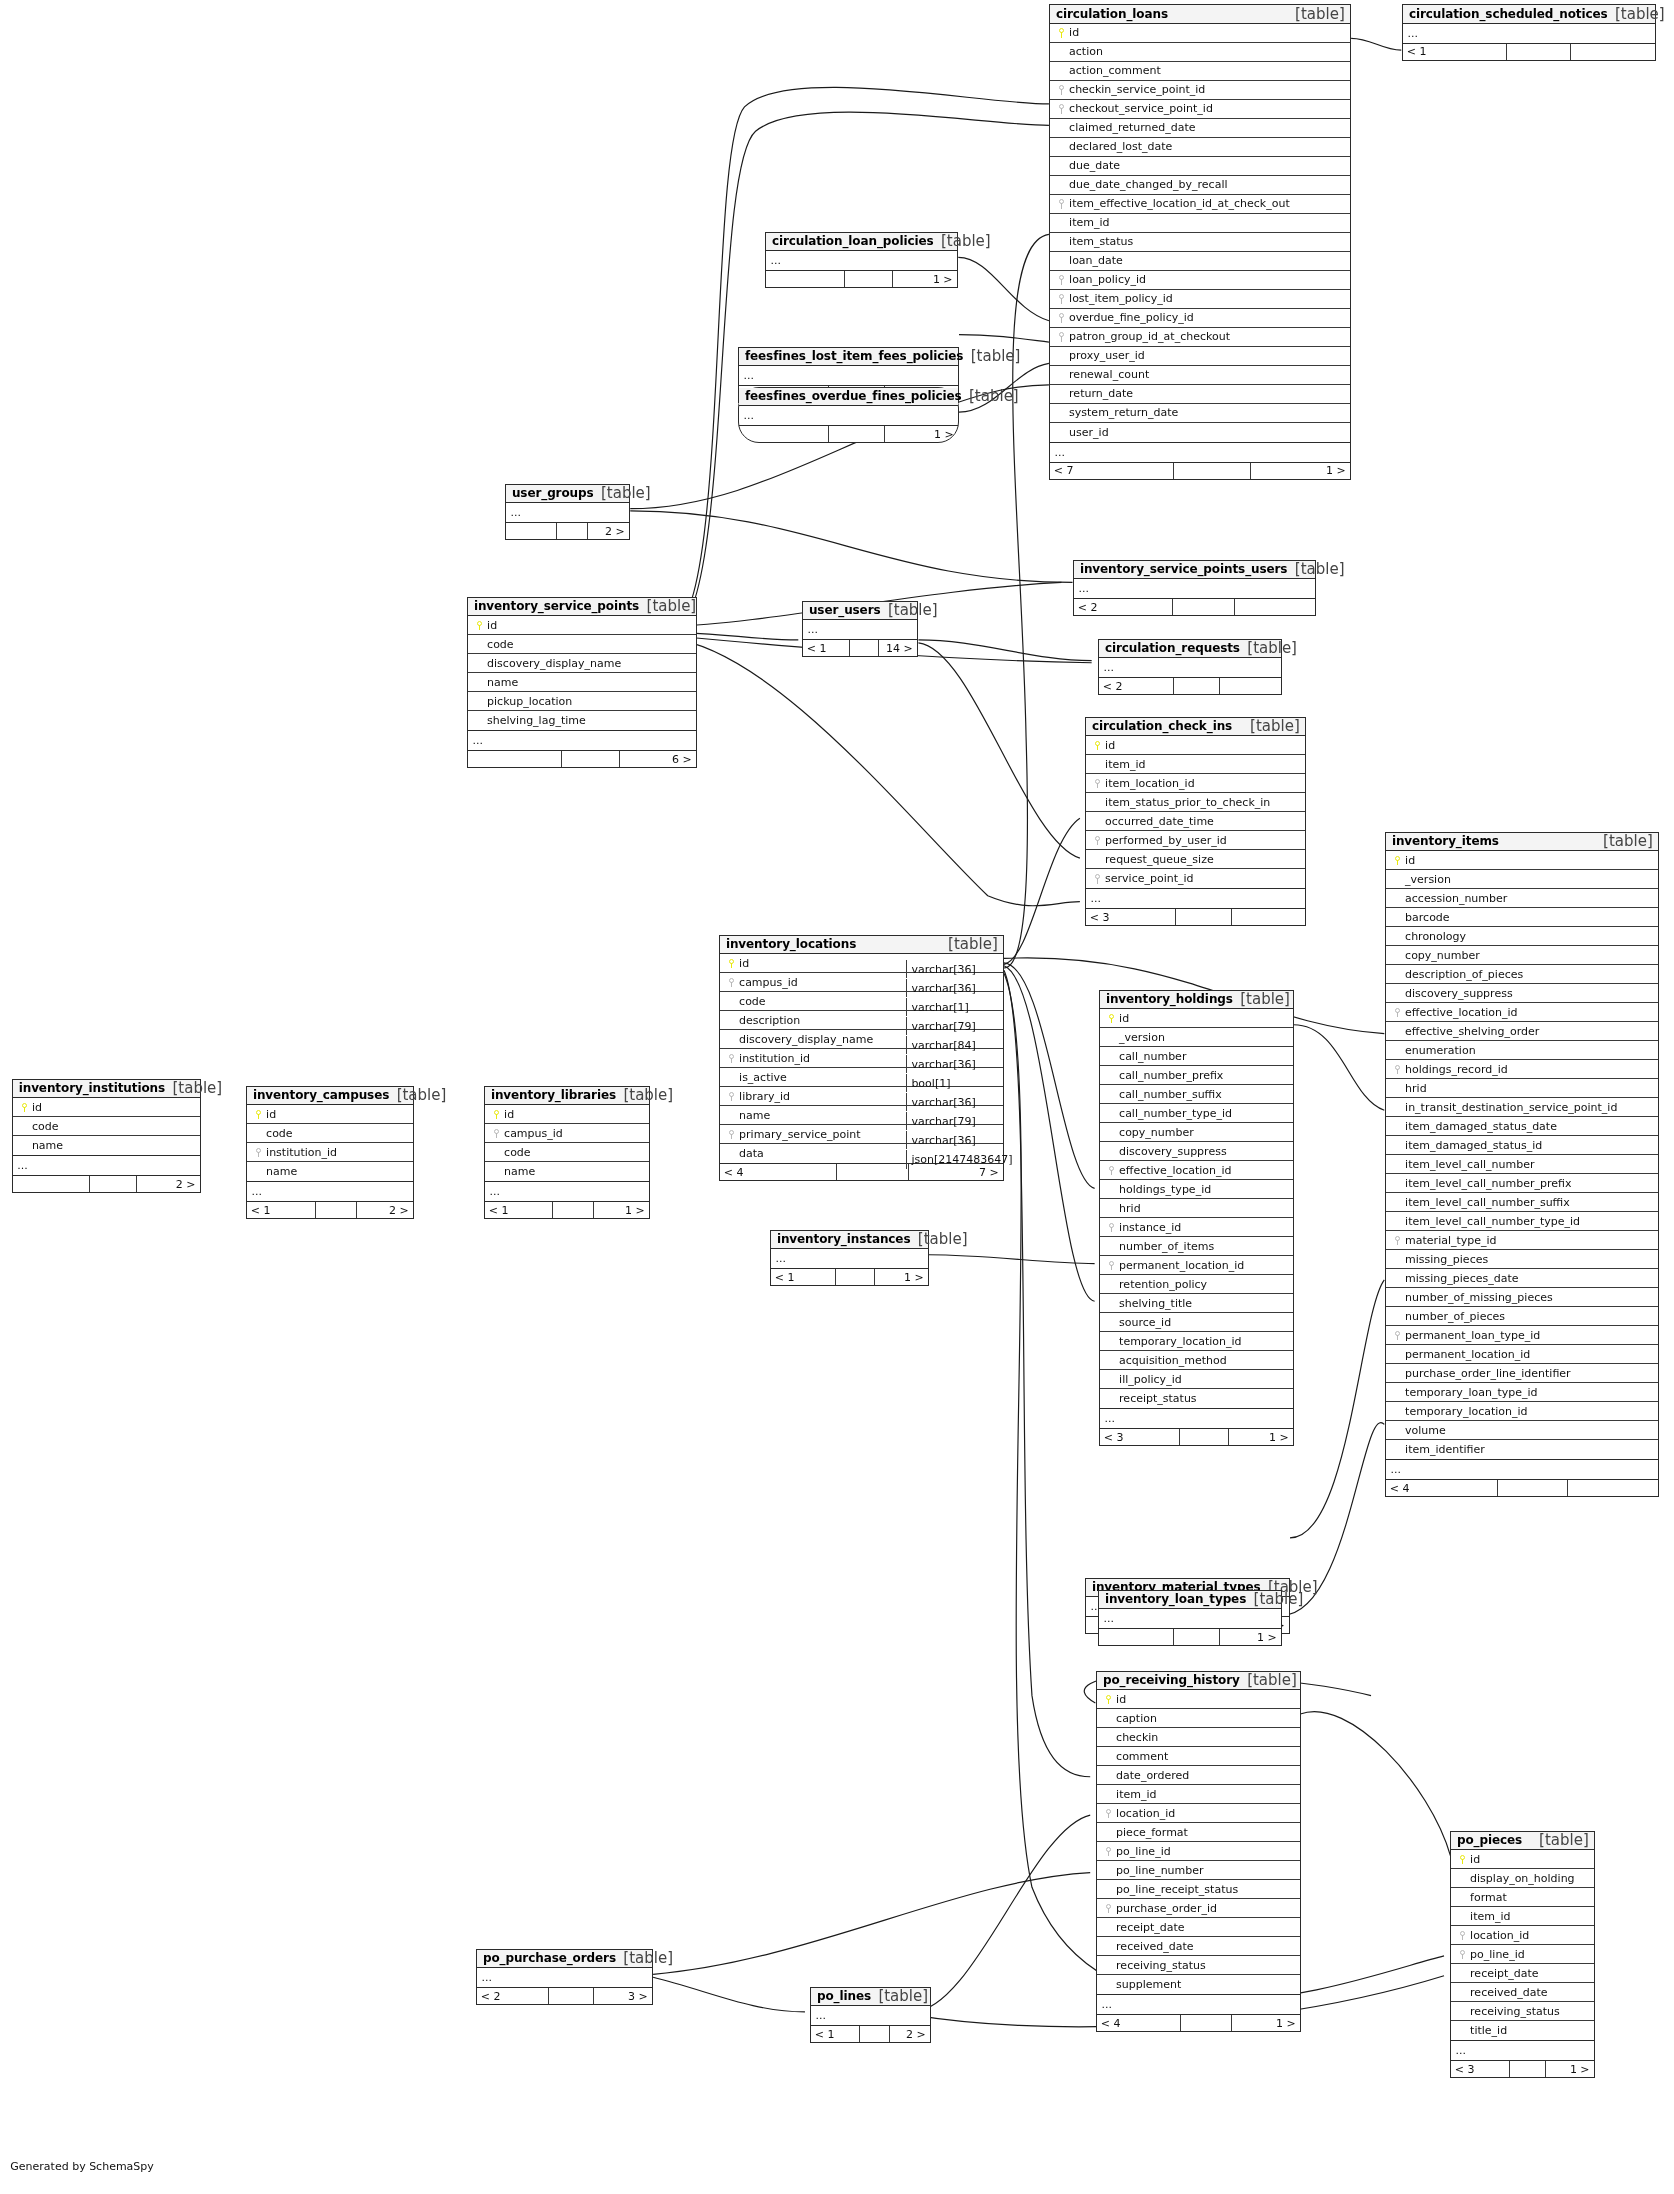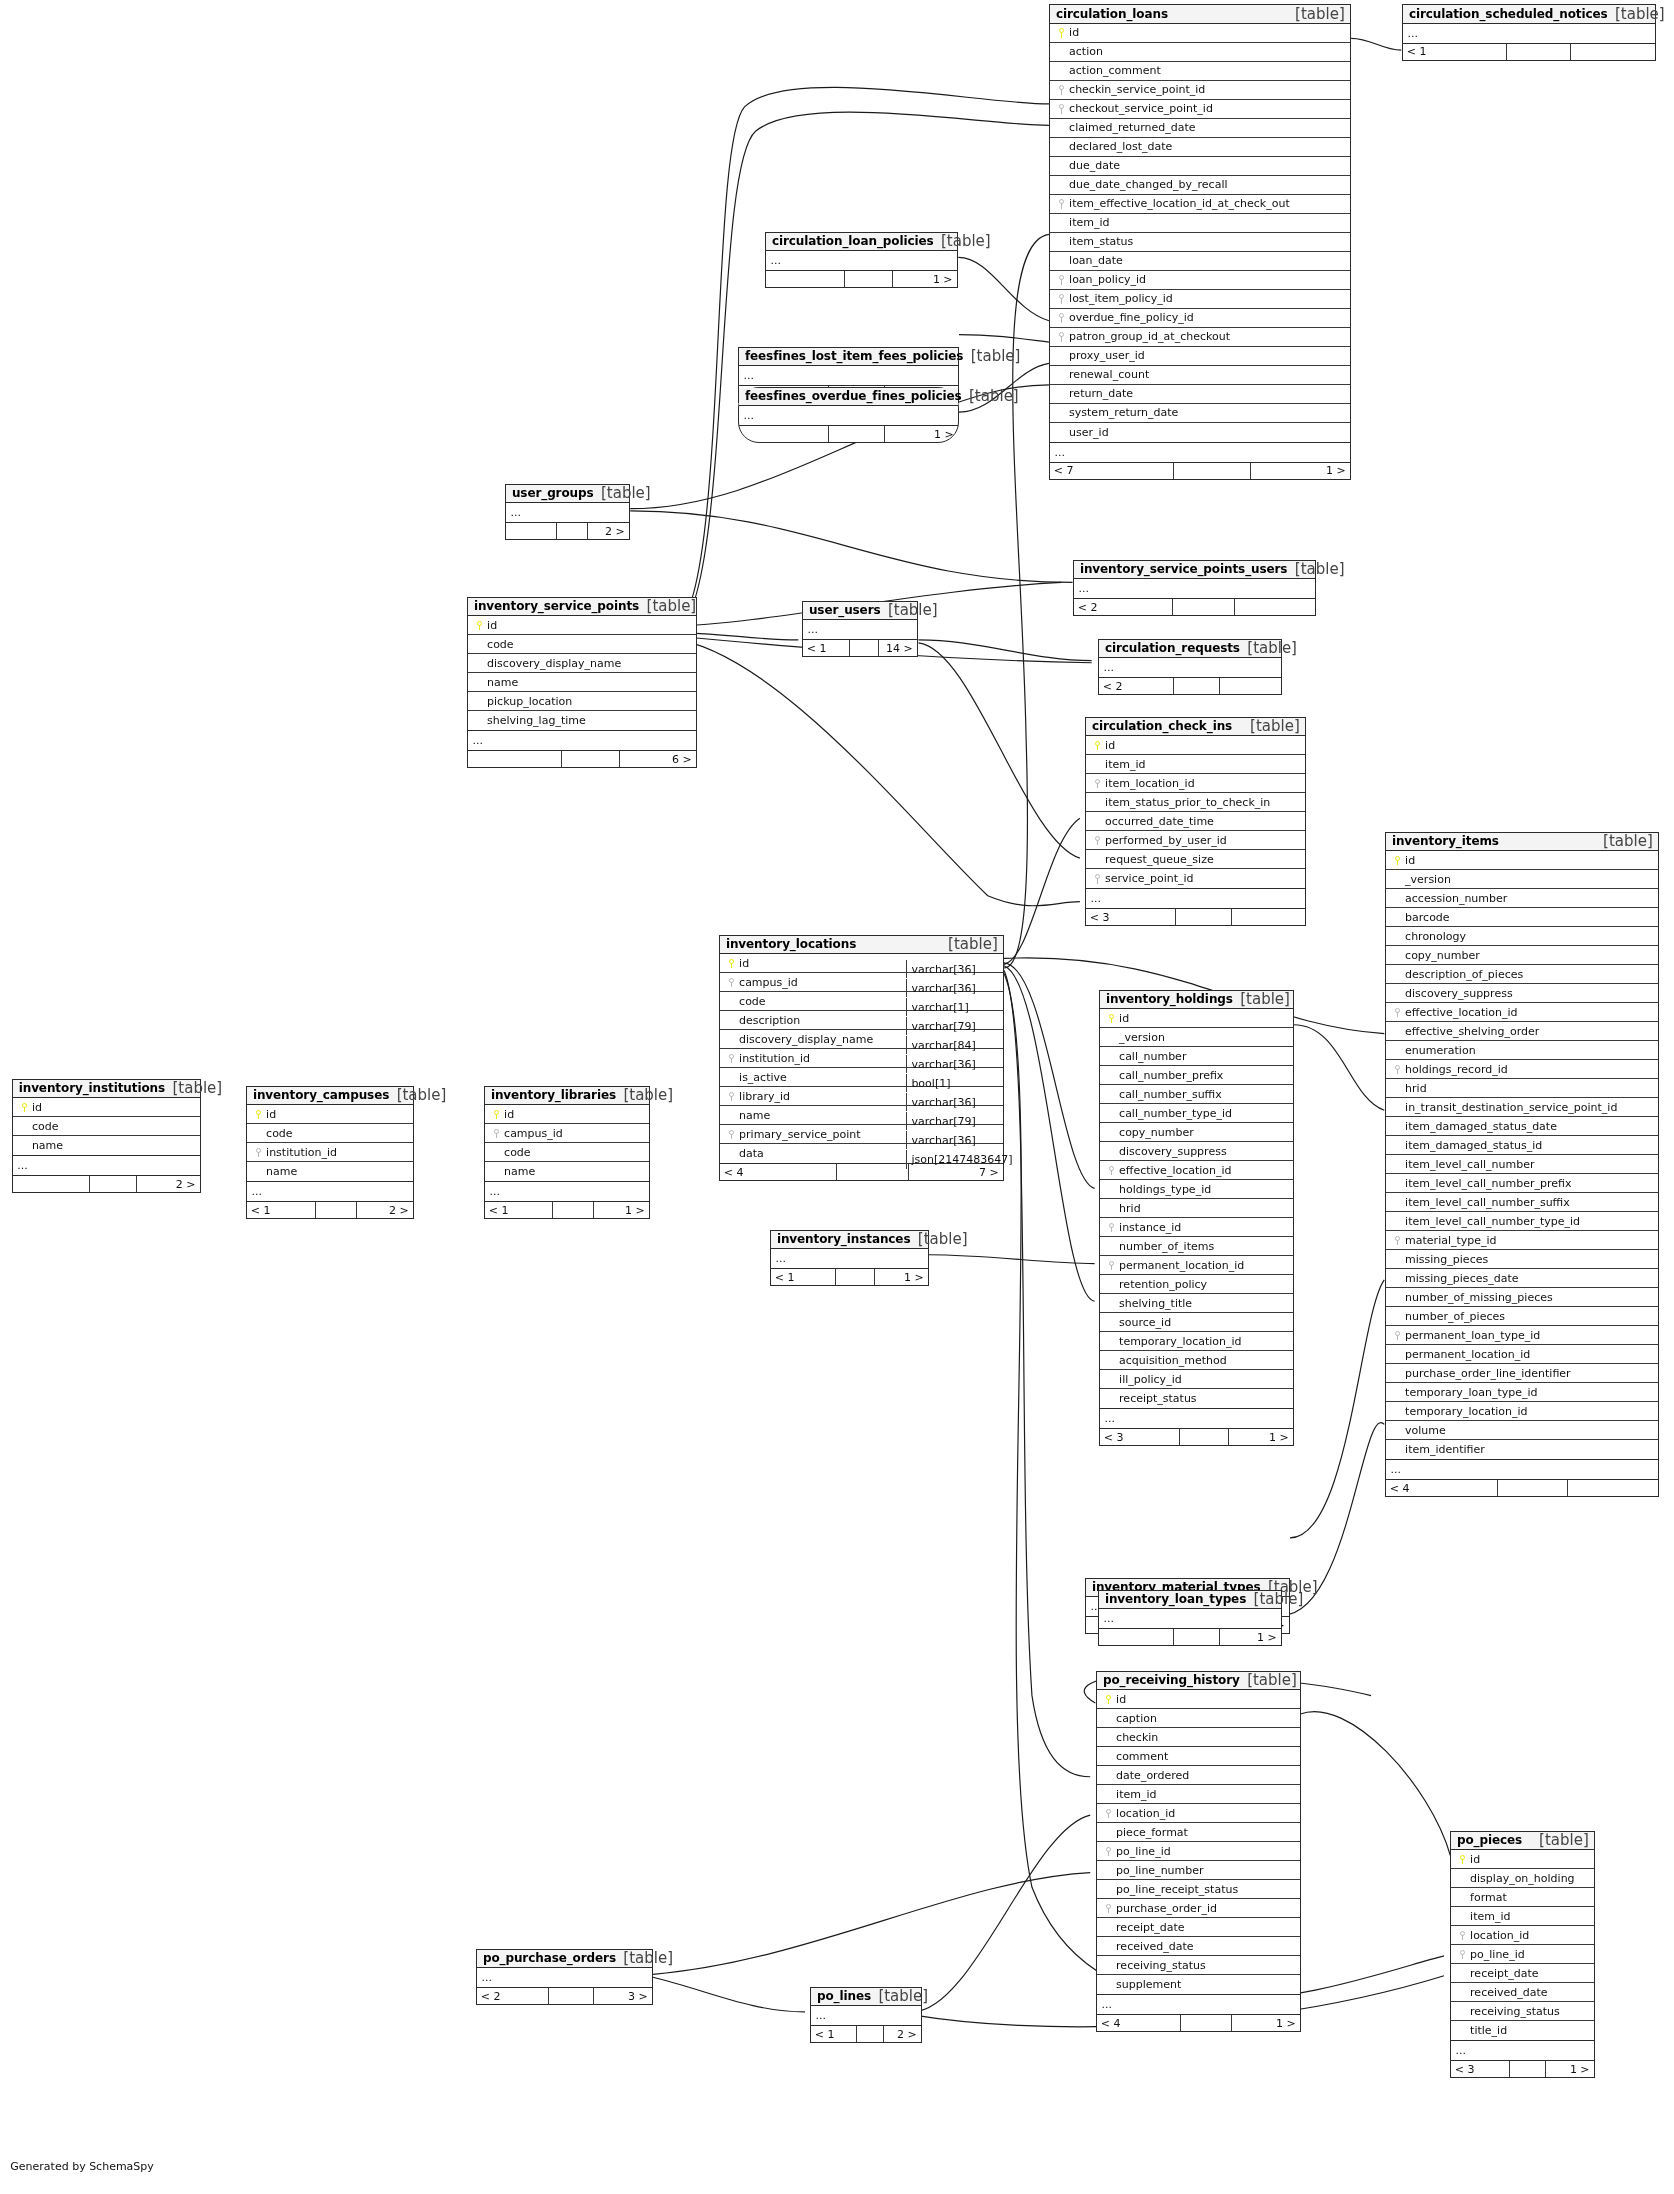--- a/index.html
+++ b/index.html
@@ -1289,21 +1289,21 @@
           <span class="ttag">[table]</span>
         </div>
         <div class="rows"></div>
         <div class="elip">...</div>
         <div class="ftr">
           <div class="fl">&lt; 2</div>
           <div class="fm"></div>
           <div class="fr">3 &gt;</div>
         </div>
       </div>
-      <div class="tbl" style="left: 810px; top: 1987px; width: 112px;">
+      <div class="tbl" style="left: 810px; top: 1987px; width: 121px;">
         <div class="thdr">
           <span class="tname">po_lines</span>
           <span class="ttag">[table]</span>
         </div>
         <div class="rows"></div>
         <div class="elip">...</div>
         <div class="ftr">
           <div class="fl">&lt; 1</div>
           <div class="fm"></div>
           <div class="fr">2 &gt;</div>

